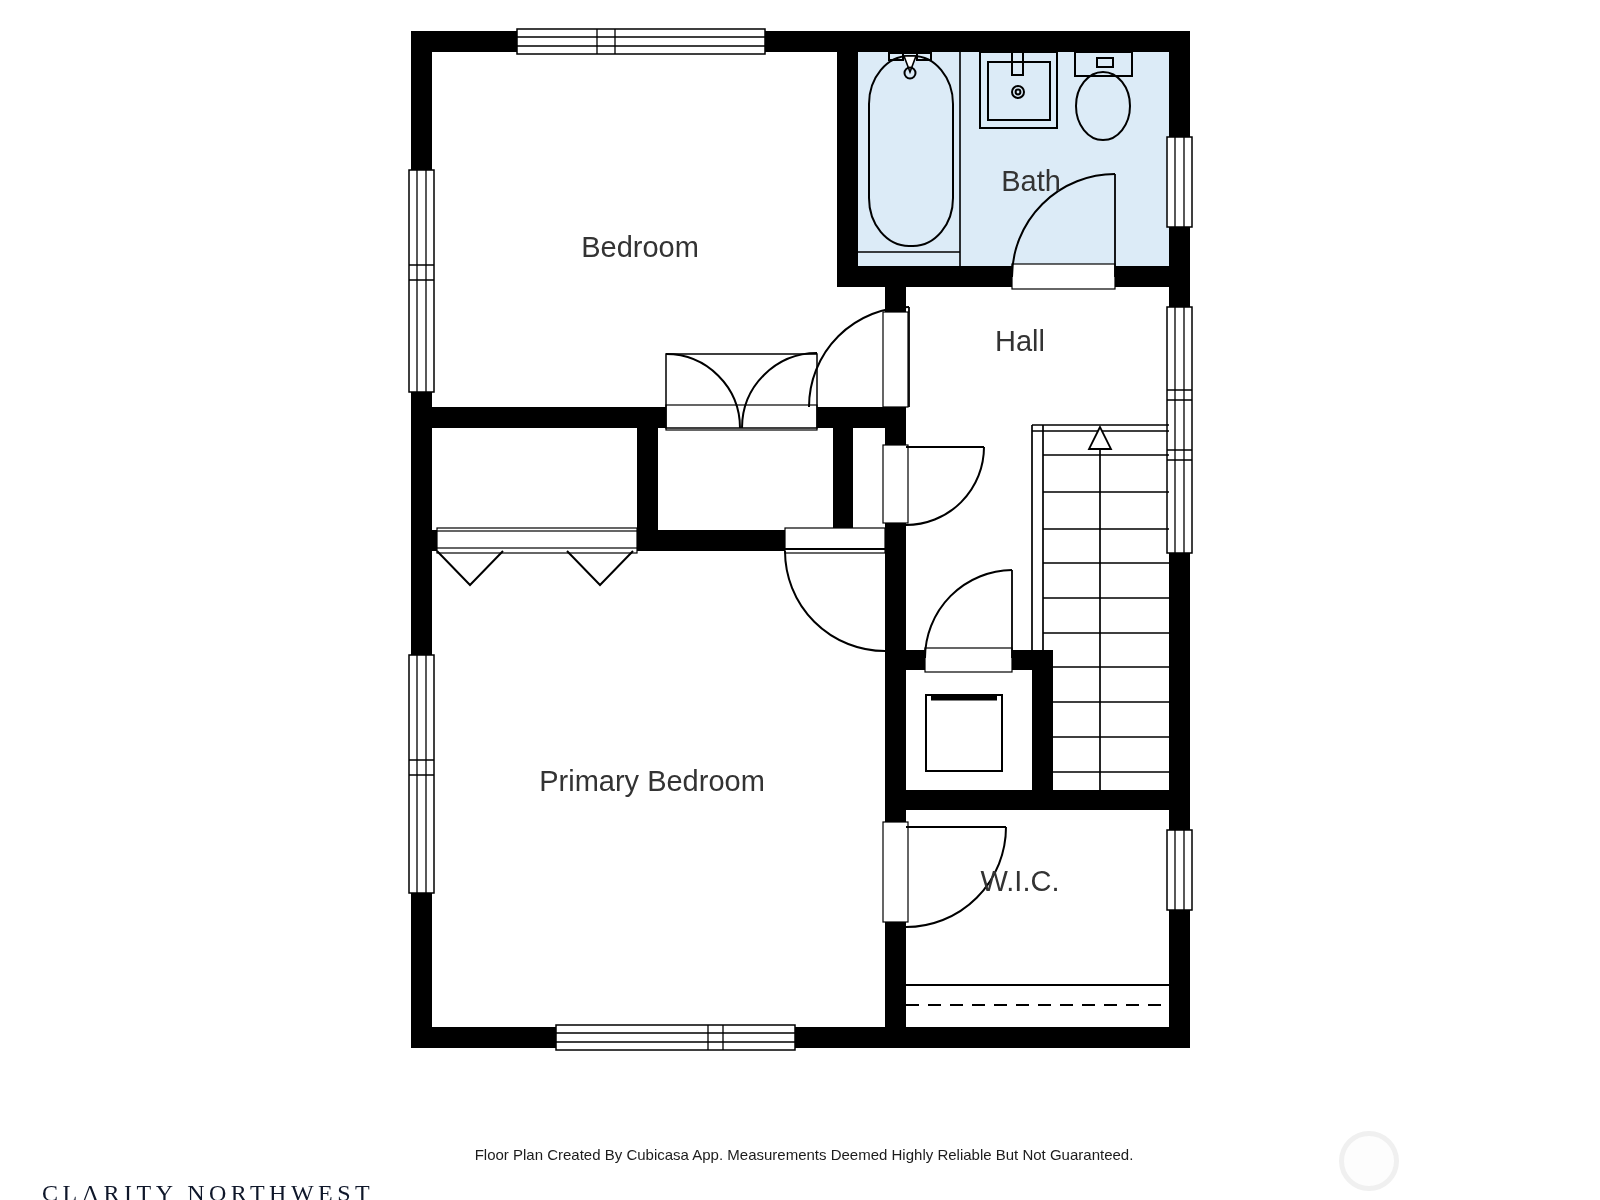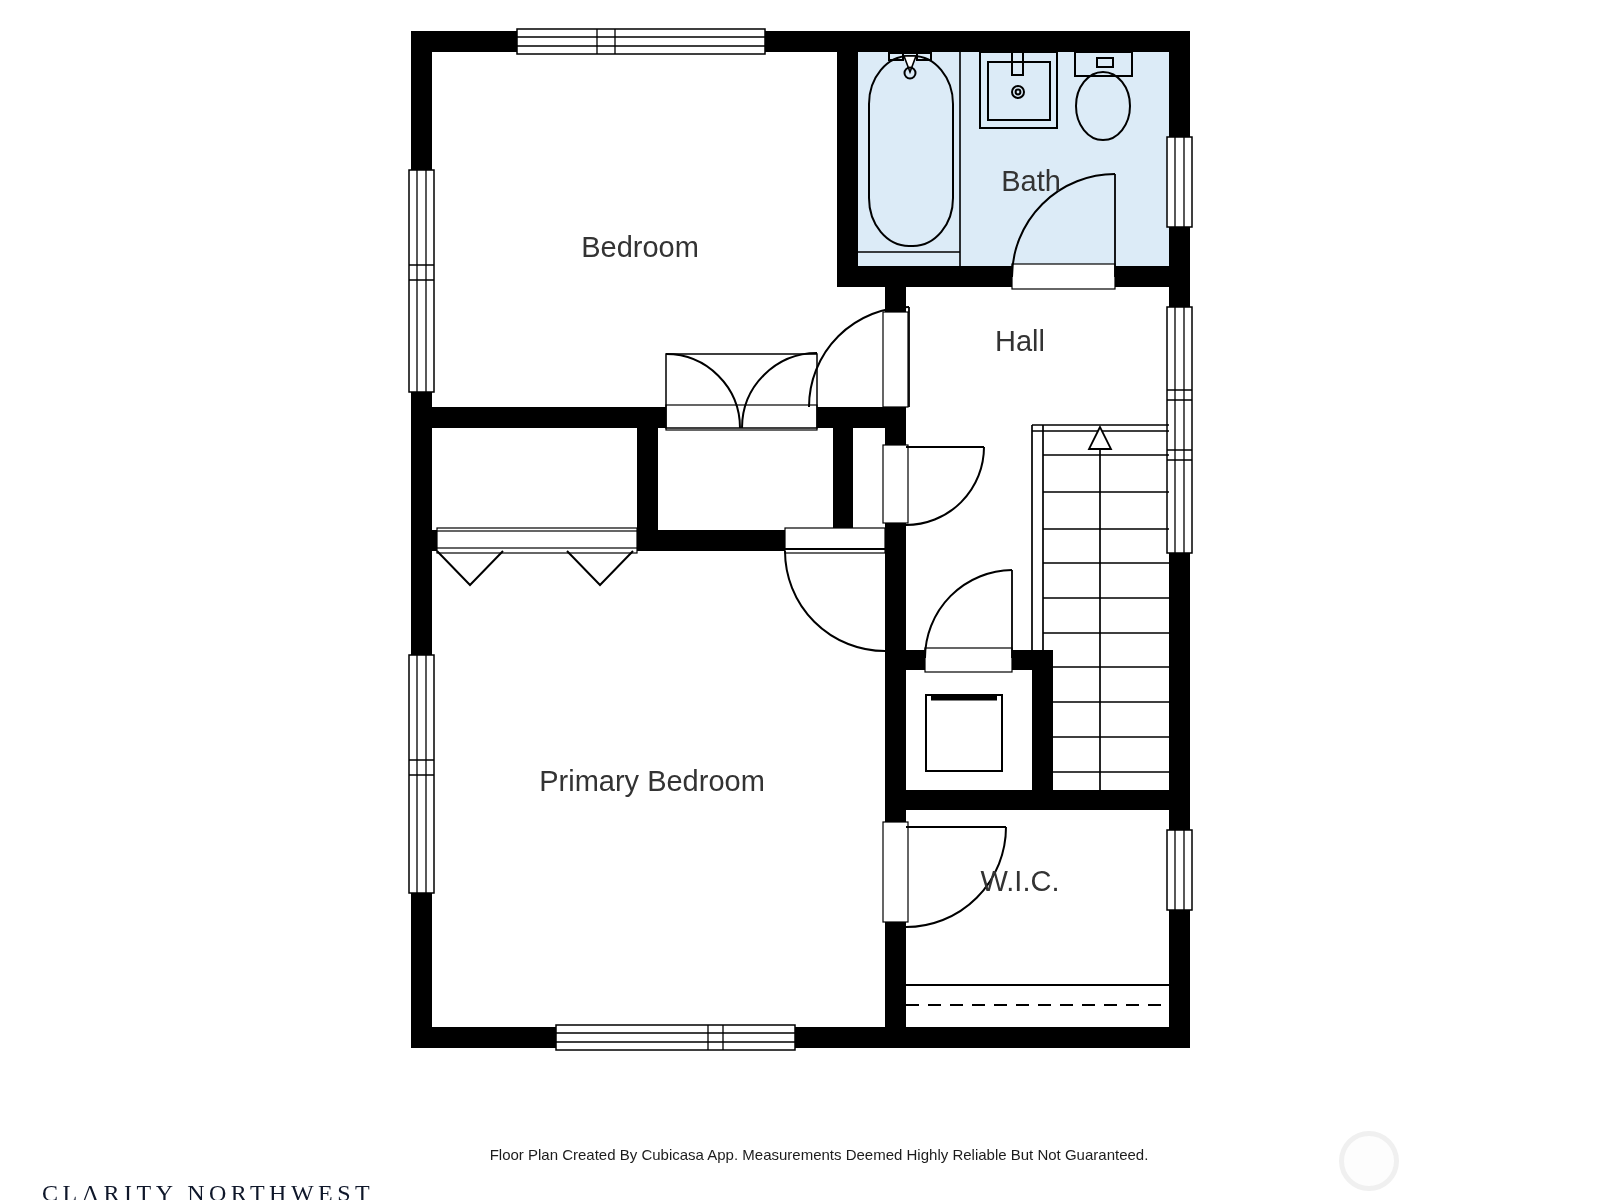--- a/index.html
+++ b/index.html
@@ -12,21 +12,21 @@
   .winrect{fill:#ffffff;stroke:#000000;stroke-width:1.5;}
   .winline{stroke:#000000;stroke-width:1.3;fill:none;}
   .thin{stroke:#000000;stroke-width:1.6;fill:none;}
   .fixture{stroke:#000000;stroke-width:2;fill:none;}
   .door{stroke:#000000;stroke-width:2;fill:none;}
   .doorleaf{stroke:#000000;stroke-width:1.8;fill:none;}
   .stair{stroke:#000000;stroke-width:1.7;fill:none;}
   .room-label{font-family:"Liberation Sans",sans-serif;font-size:29px;fill:#333333;text-anchor:middle;}
   .footer-logo{position:absolute;left:42px;top:1136px;font-family:"Liberation Serif",serif;
                font-size:24px;letter-spacing:4.5px;color:#0f172a;white-space:nowrap;margin-top:44px;}
-  .footer-disclaimer{position:absolute;left:369px;top:1146px;width:900px;text-align:center;
+  .footer-disclaimer{position:absolute;left:354px;top:1146px;width:900px;text-align:center;
                font-family:"Liberation Sans",sans-serif;font-size:15px;color:#1c1c1c;}
   .watermark-circle{position:absolute;left:1339px;top:1131px;width:50px;height:50px;
                border:5px solid #f0f0f0;border-radius:50%;background:#fdfdfd;}
 </style>
 </head>
 <body>
 
 <div class="canvas">
 
 <svg width="1600" height="1200" viewBox="0 0 1600 1200">

